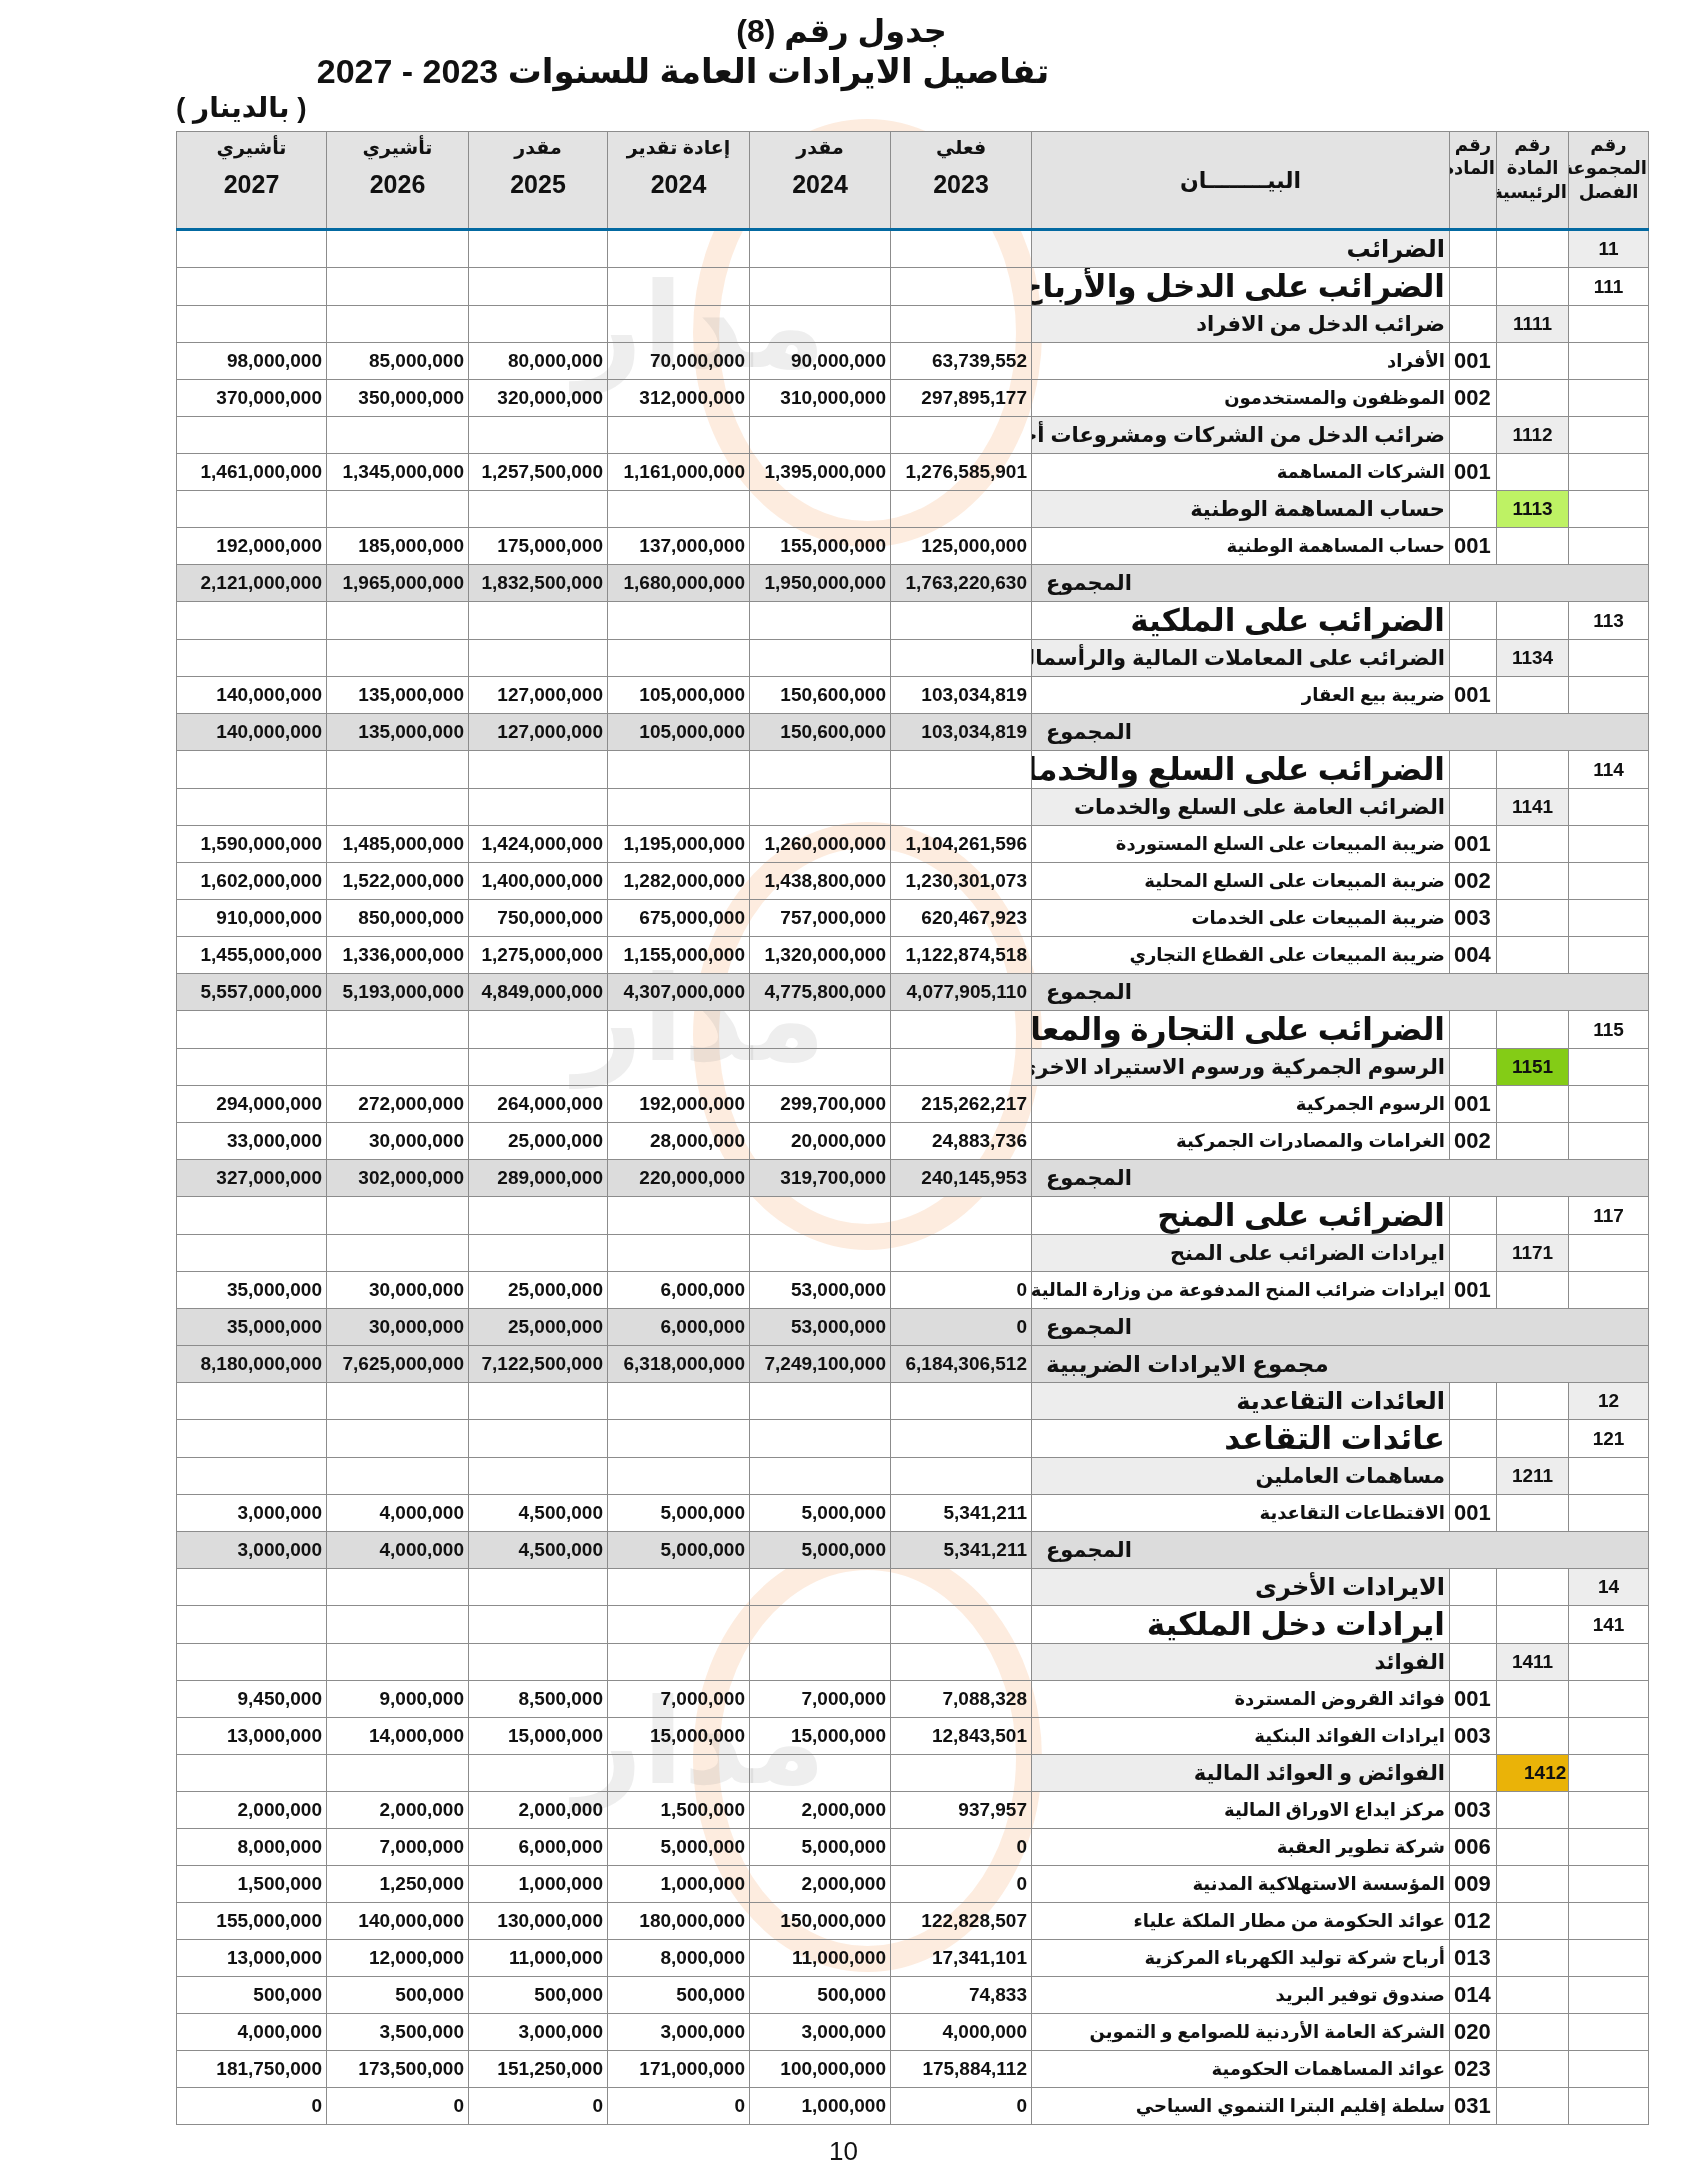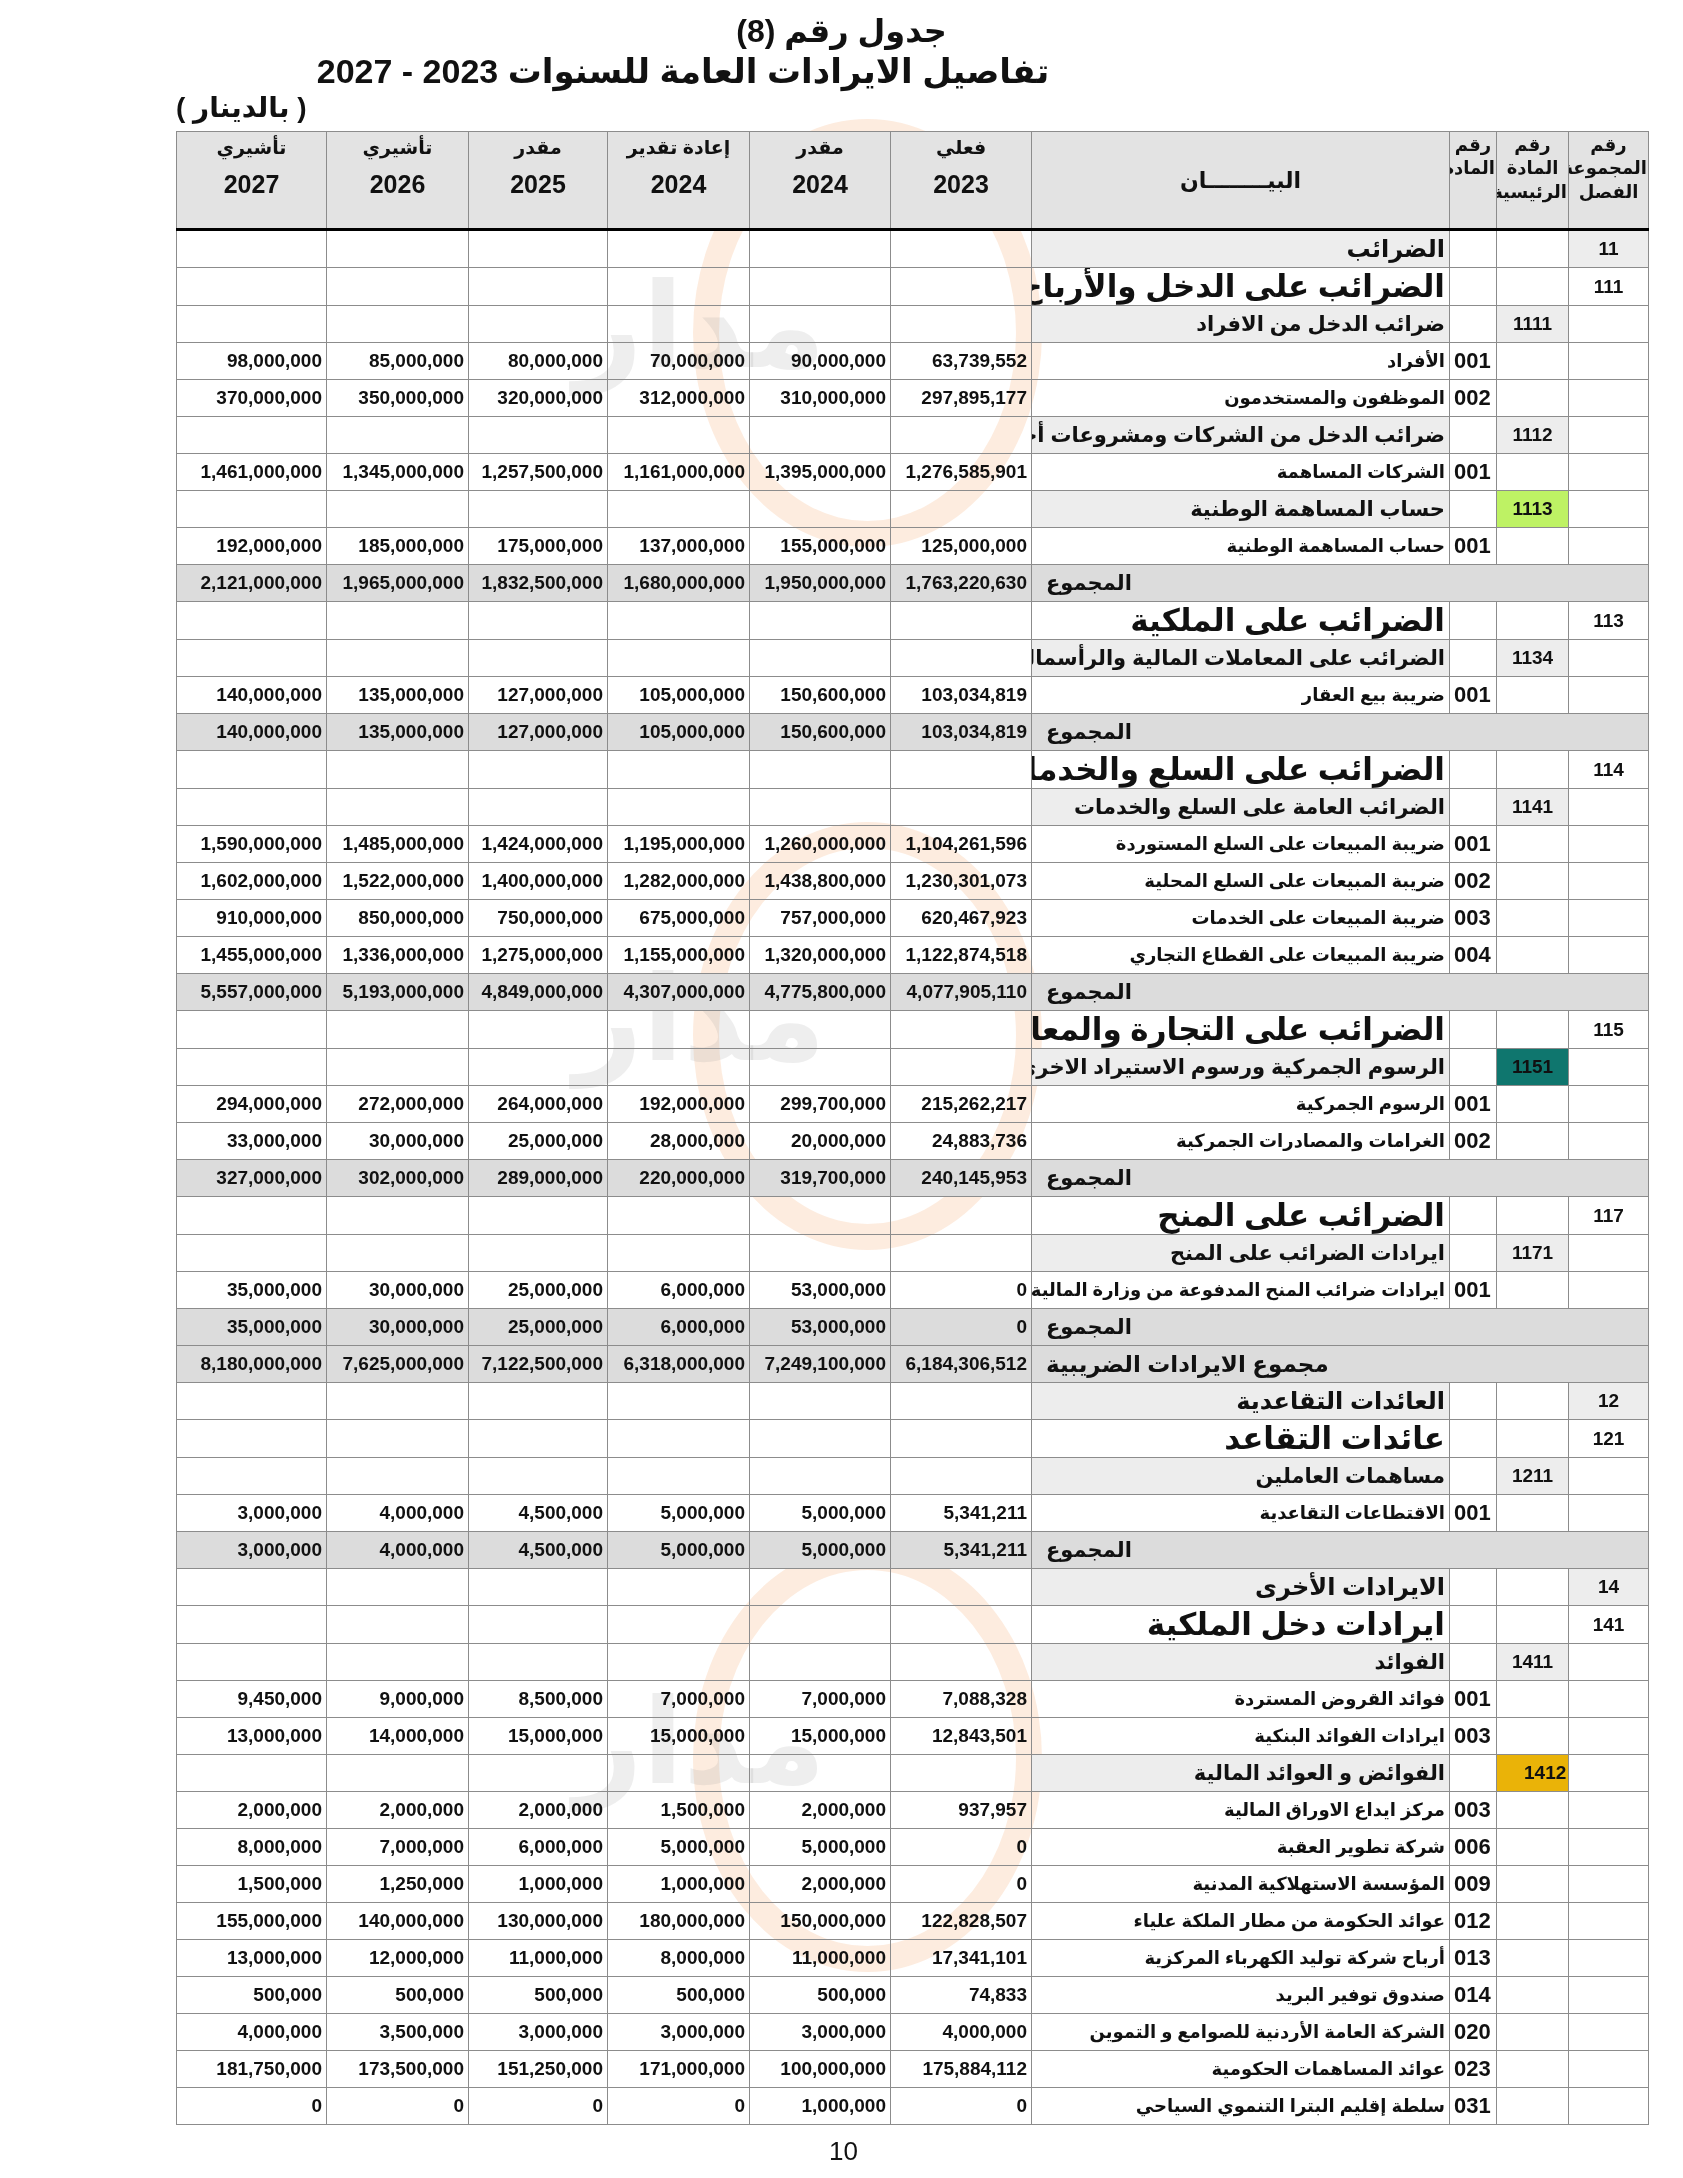--- a/index.html
+++ b/index.html
@@ -12,21 +12,21 @@
   .unit { position:absolute; left:176px; top:91px; font-size:28px; font-weight:bold; direction:rtl; }
   .page-no { position:absolute; left:792px; width:103px; top:2136px; text-align:center; font-size:26px; }
   .watermark { position:absolute; pointer-events:none; }
   .wm-ring { position:absolute; border-radius:50%; border:26px solid rgba(244,170,110,0.22); }
   .wm-text { position:absolute; font-size:119px; font-weight:bold; color:rgba(150,150,150,0.16); direction:rtl; }
 
   table.rev { position:absolute; left:176px; top:131px; border-collapse:collapse; table-layout:fixed;
               width:1470px; direction:ltr; }
   table.rev td, table.rev th { border:1px solid #8c8c8c; padding:0 4px; overflow:hidden; white-space:nowrap; }
   table.rev th { background:#e3e3e3; height:92px; font-weight:bold; font-size:19px; vertical-align:top;
-                 text-align:center; line-height:1.45; padding-top:2px; border-bottom:3px solid #000000; }
+                 text-align:center; line-height:1.45; padding-top:2px; border-bottom:3px solid #0369a1; }
   table.rev th .yr { display:block; font-size:25px; margin-top:4px; }
   table.rev th.desc-h { vertical-align:middle; font-size:22px; }
   table.rev th.code-h { font-size:18px; line-height:1.3; padding:2px 1px; direction:rtl; }
   table.rev td { height:36px; font-size:19px; font-weight:bold; }
   td.num { text-align:right; }
   td.desc { direction:rtl; text-align:right; }
   td.code { text-align:center; font-size:24px; }
   tr.level1 td.desc { font-size:24px; background:#ededed; }
   tr.level2 td.desc { font-size:31px; }
   tr.level3 td.desc { font-size:21px; background:#ededed; }
@@ -339,21 +339,21 @@
       </tr>
       <tr class="level3">
         <td class="num"></td>
         <td class="num"></td>
         <td class="num"></td>
         <td class="num"></td>
         <td class="num"></td>
         <td class="num"></td>
         <td class="desc">الرسوم الجمركية ورسوم الاستيراد الاخرى</td>
         <td class="code item-code"></td>
-        <td class="code" style="background: #0f766e;">1151</td>
+        <td class="code" style="background: #84cc16;">1151</td>
         <td class="code"></td>
       </tr>
       <tr class="item">
         <td class="num">294,000,000</td>
         <td class="num">272,000,000</td>
         <td class="num">264,000,000</td>
         <td class="num">192,000,000</td>
         <td class="num">299,700,000</td>
         <td class="num">215,262,217</td>
         <td class="desc">الرسوم الجمركية</td>

